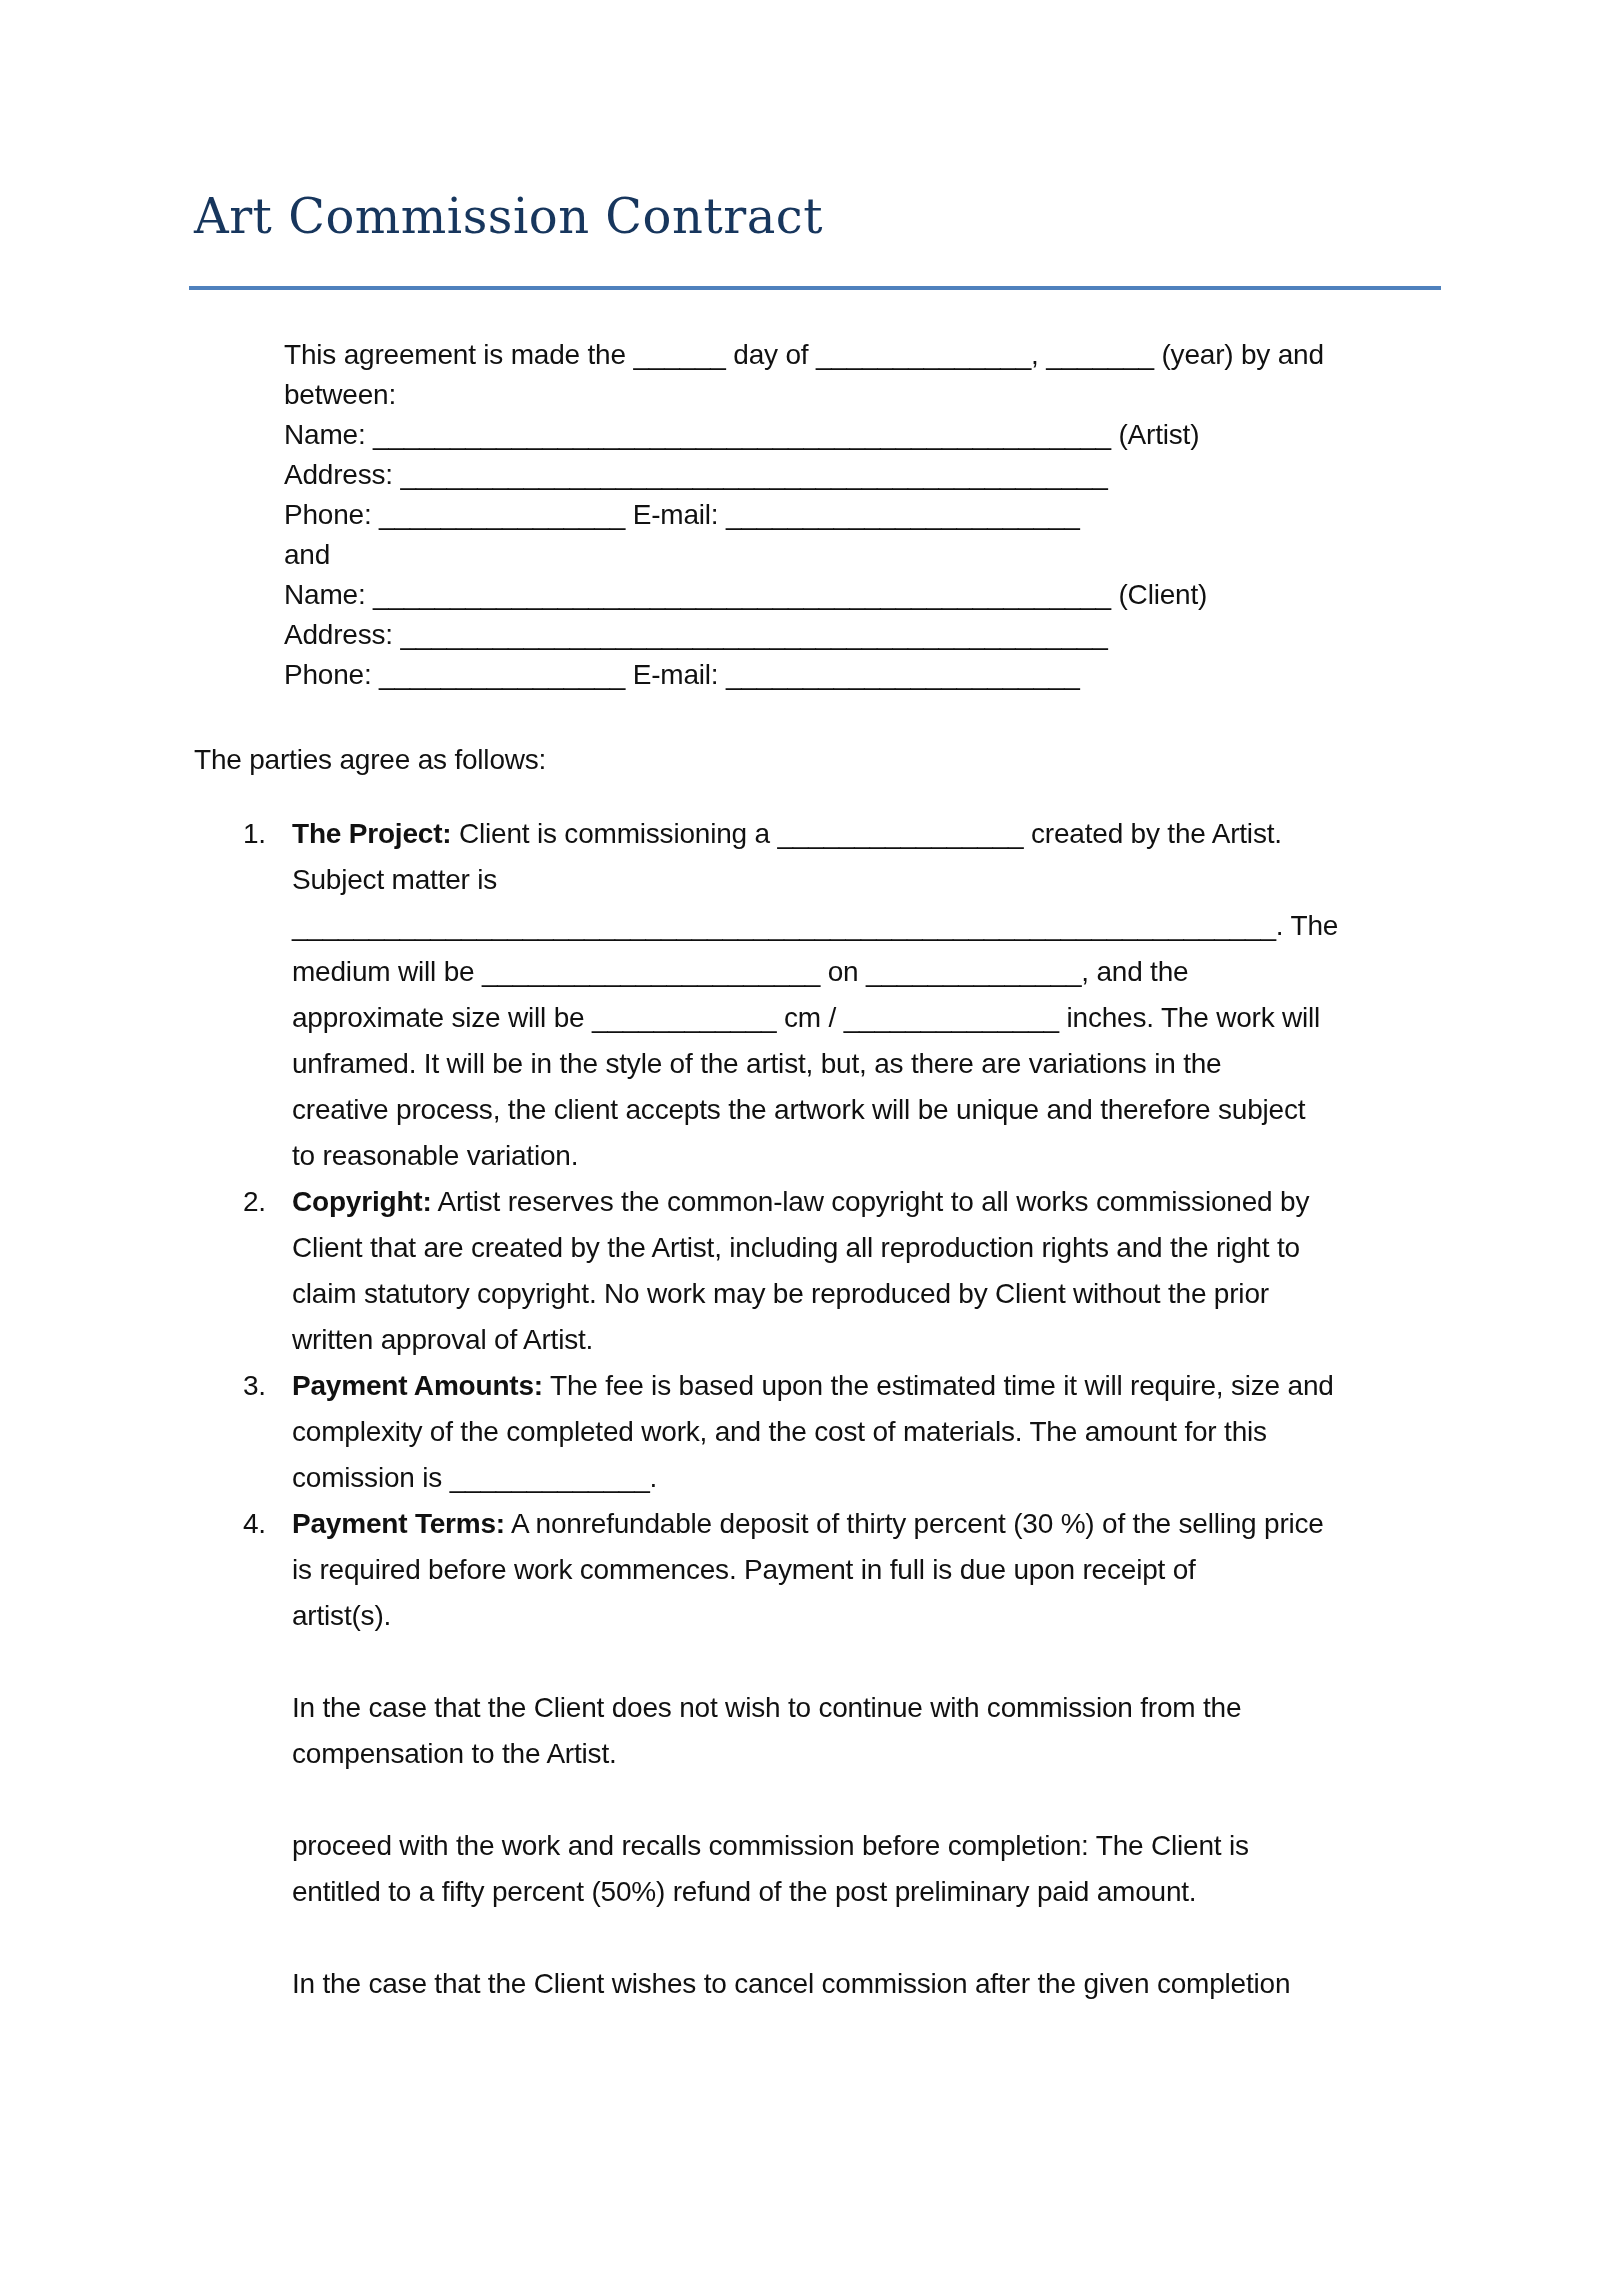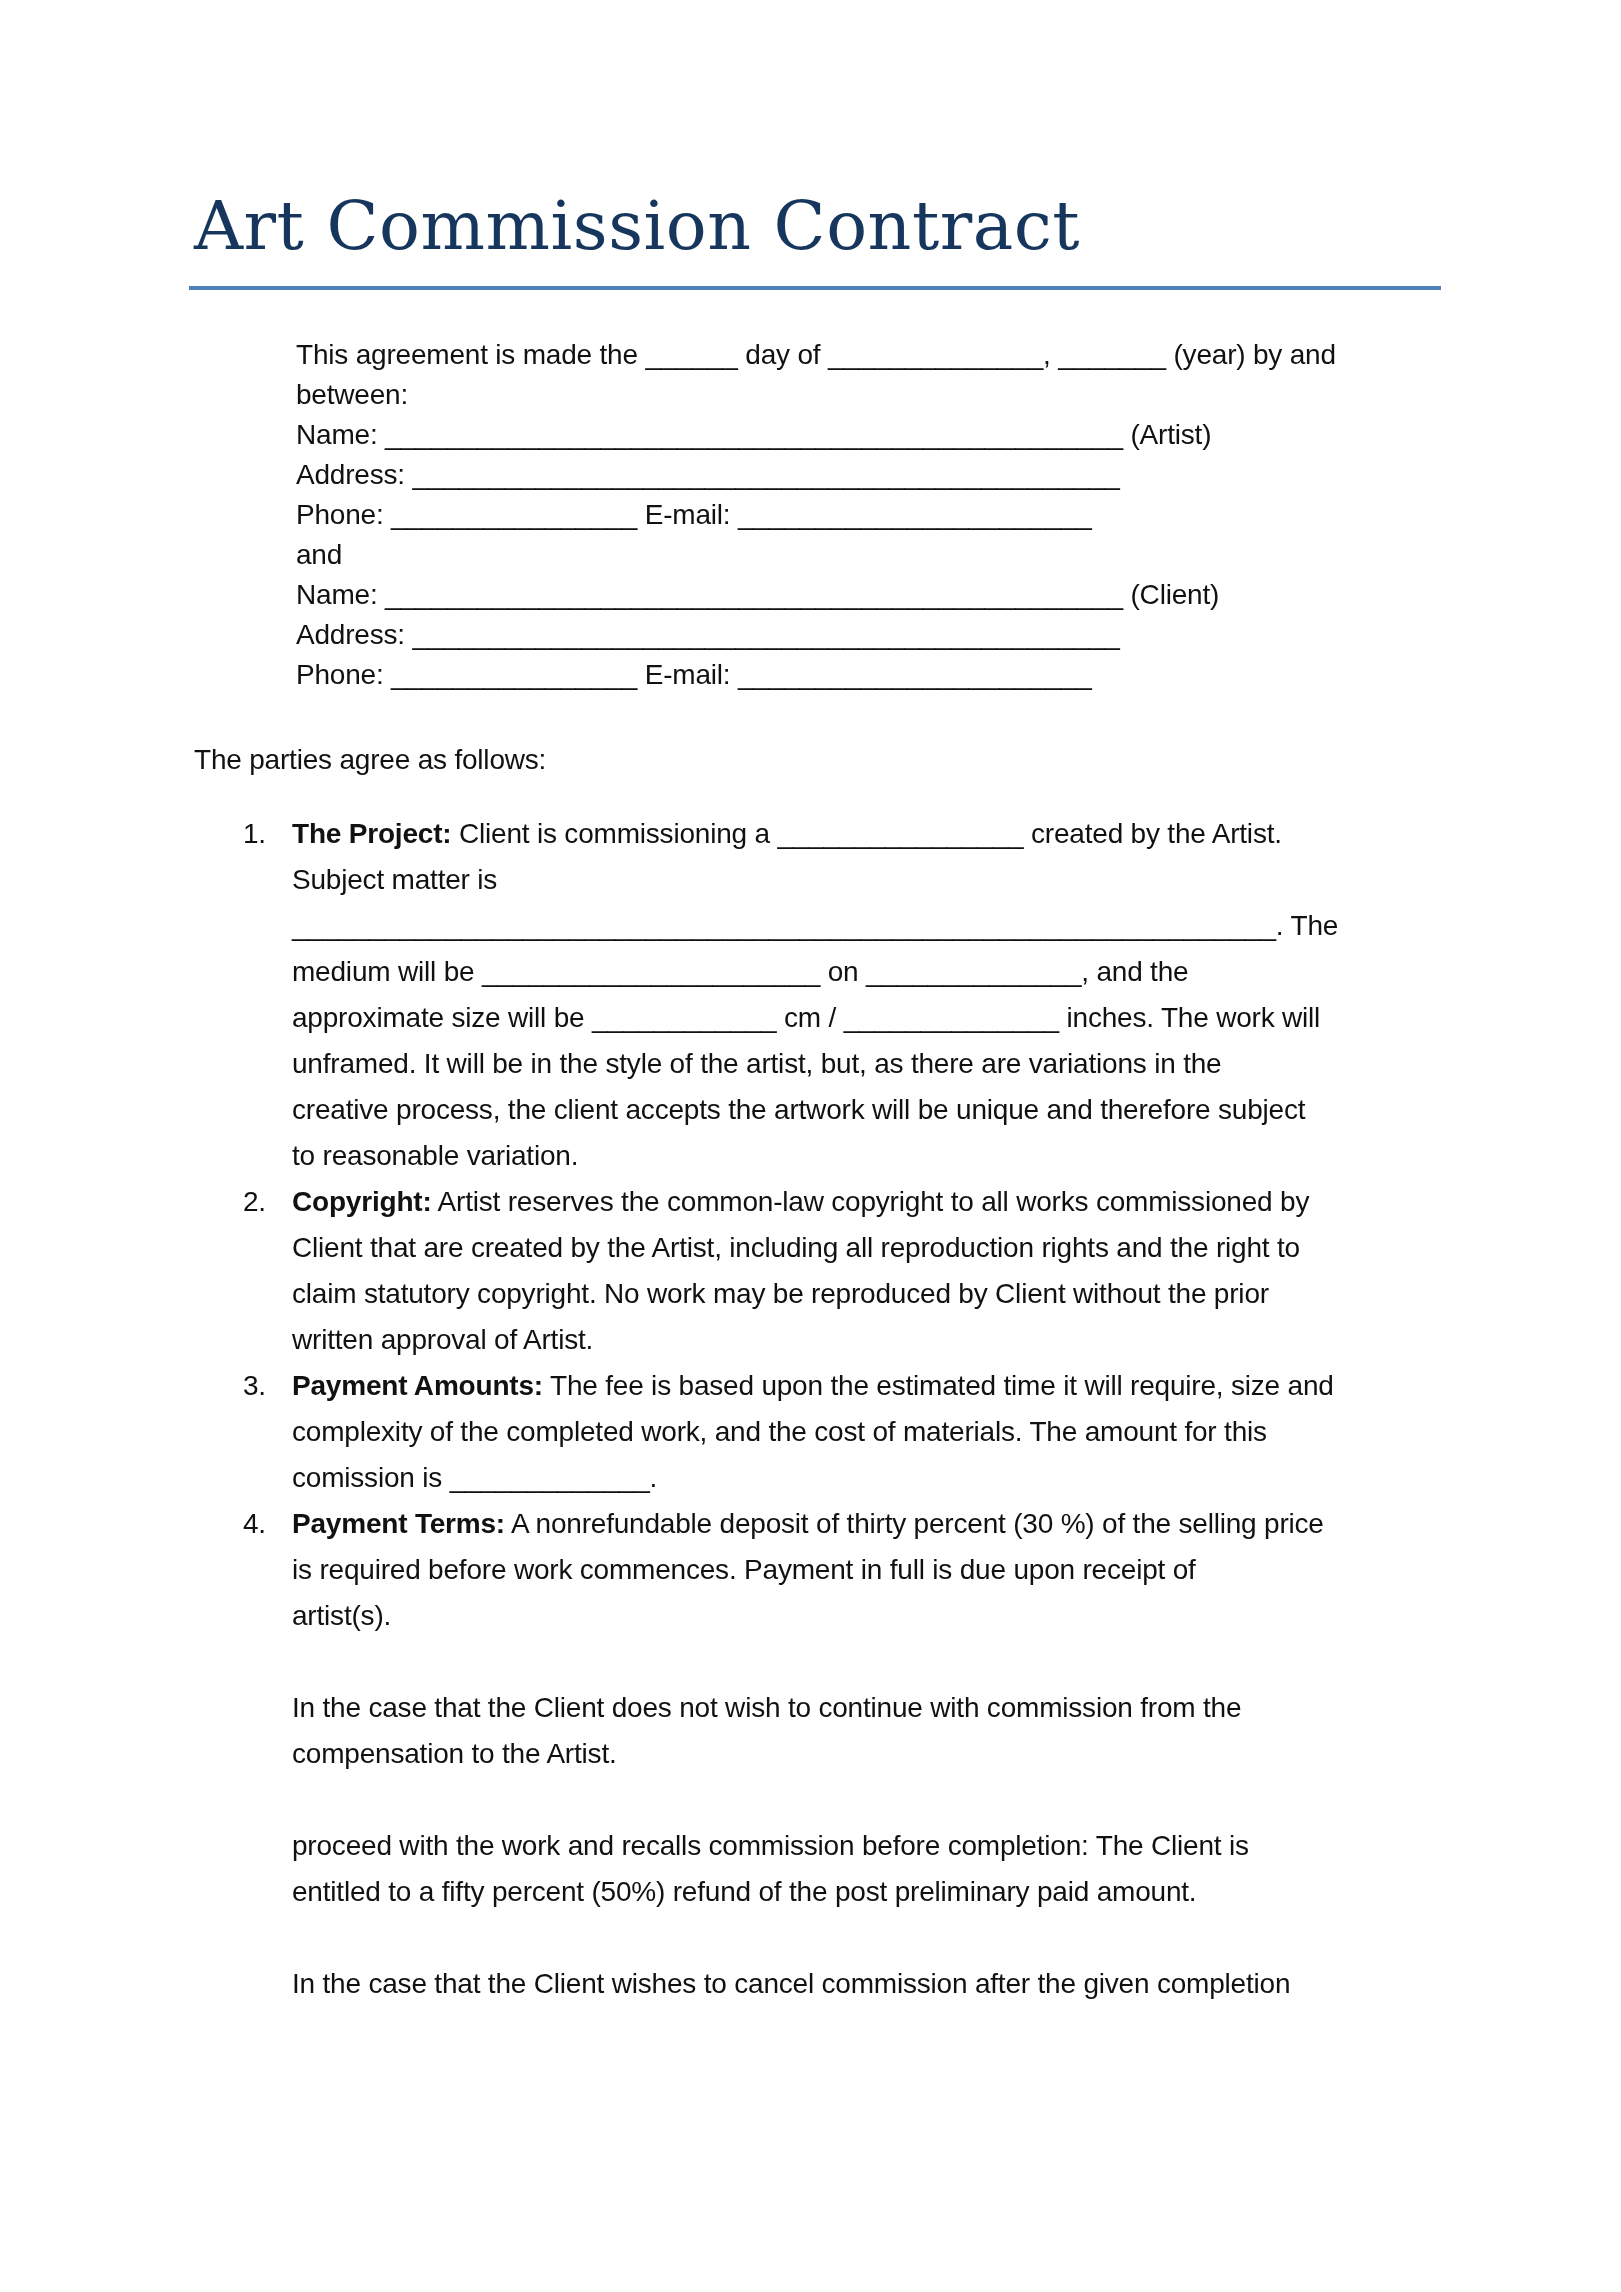--- a/index.html
+++ b/index.html
@@ -22,42 +22,42 @@
     width: 1621px;
     height: 2293px;
   }
   .title {
     position: absolute;
     left: 194px;
     top: 192px;
     margin: 0;
     font-family: "DejaVu Serif", "Liberation Serif", serif;
     font-weight: normal;
-    font-size: 68px;
+    font-size: 48px;
     line-height: 1;
     letter-spacing: 0.5px;
     color: #17365D;
     white-space: nowrap;
   }
   .title-rule {
     position: absolute;
     left: 189px;
     top: 286px;
     width: 1252px;
     height: 3.9px;
     background: #4F81BD;
   }
   .body-text {
     font-size: 28px;
     letter-spacing: -0.2px;
     white-space: nowrap;
   }
   .parties-block {
     position: absolute;
-    left: 296px;
+    left: 284px;
     top: 335px;
   }
   .parties-block .line {
     height: 40px;
     line-height: 40px;
   }
   .agree-intro {
     position: absolute;
     left: 194px;
     top: 740px;

